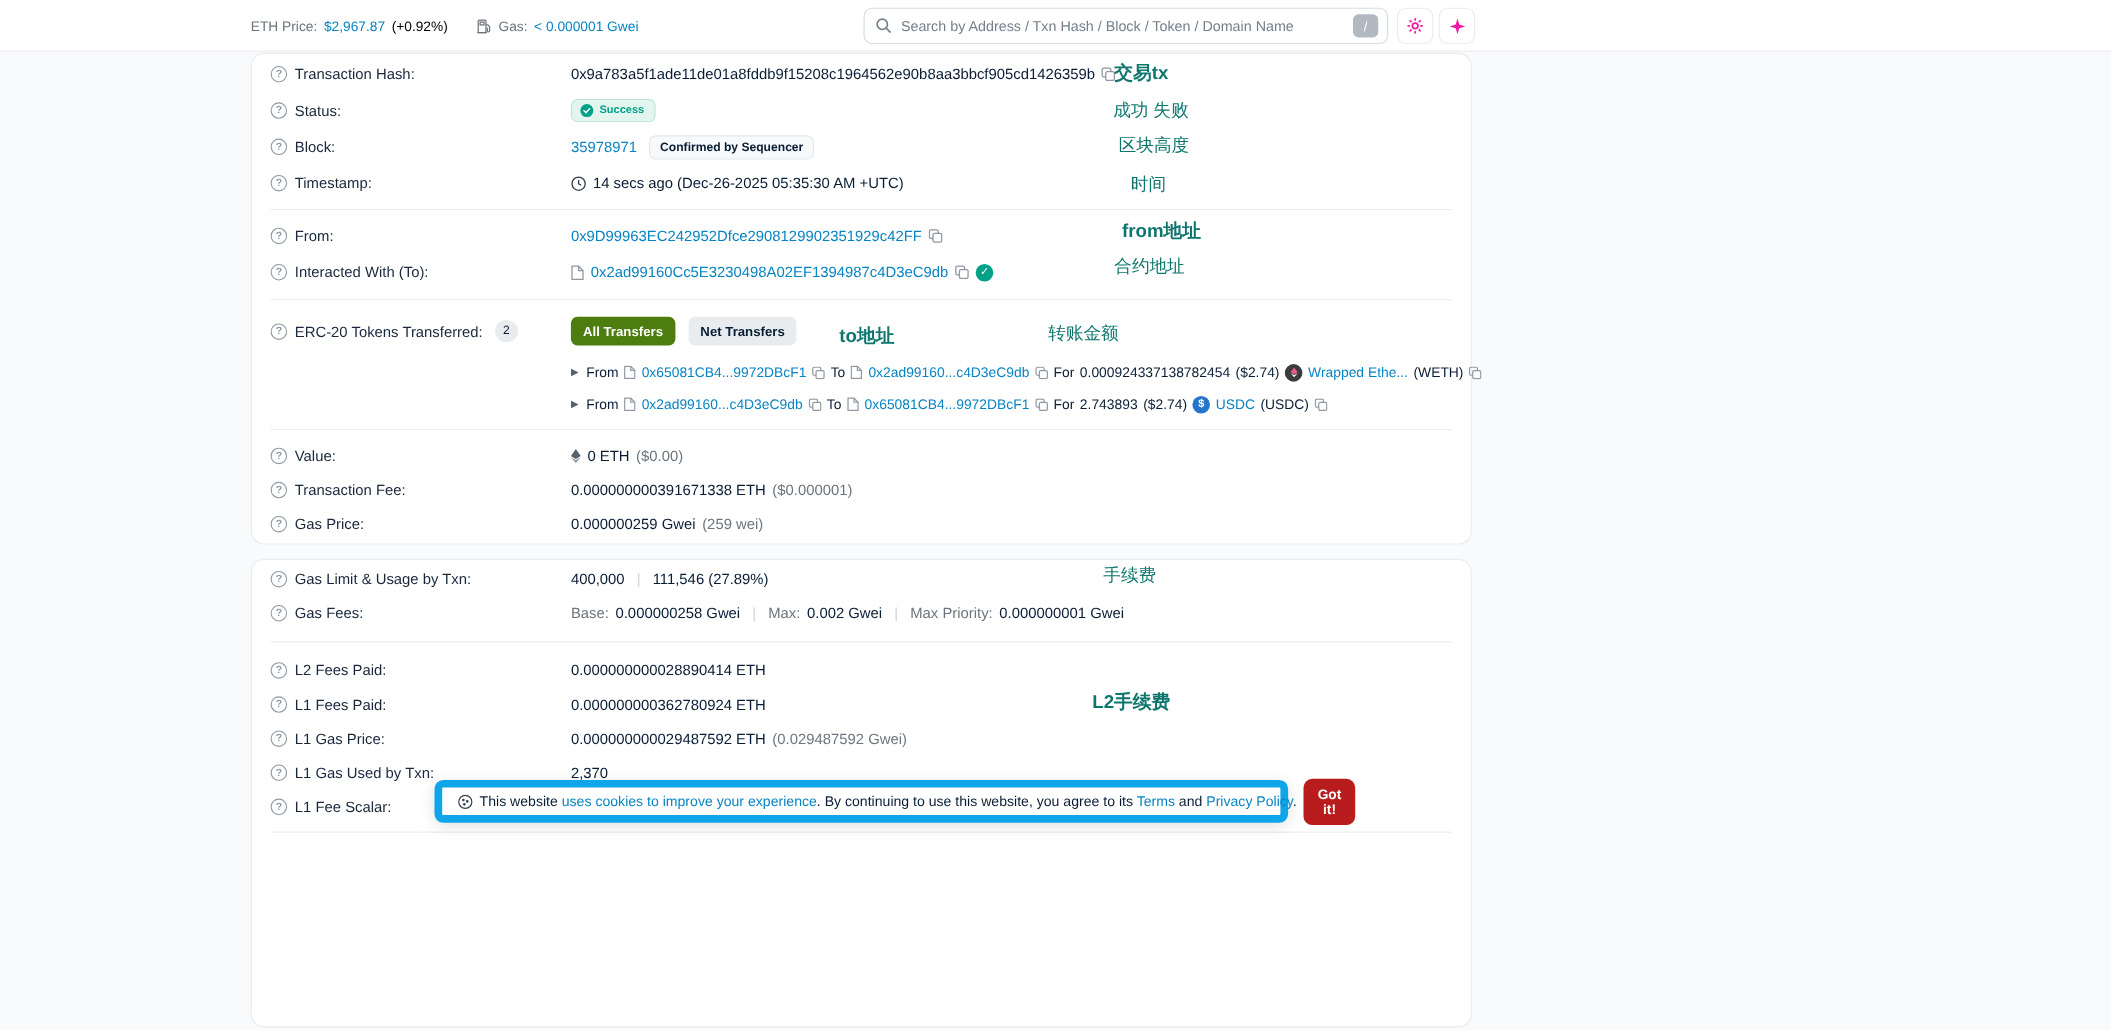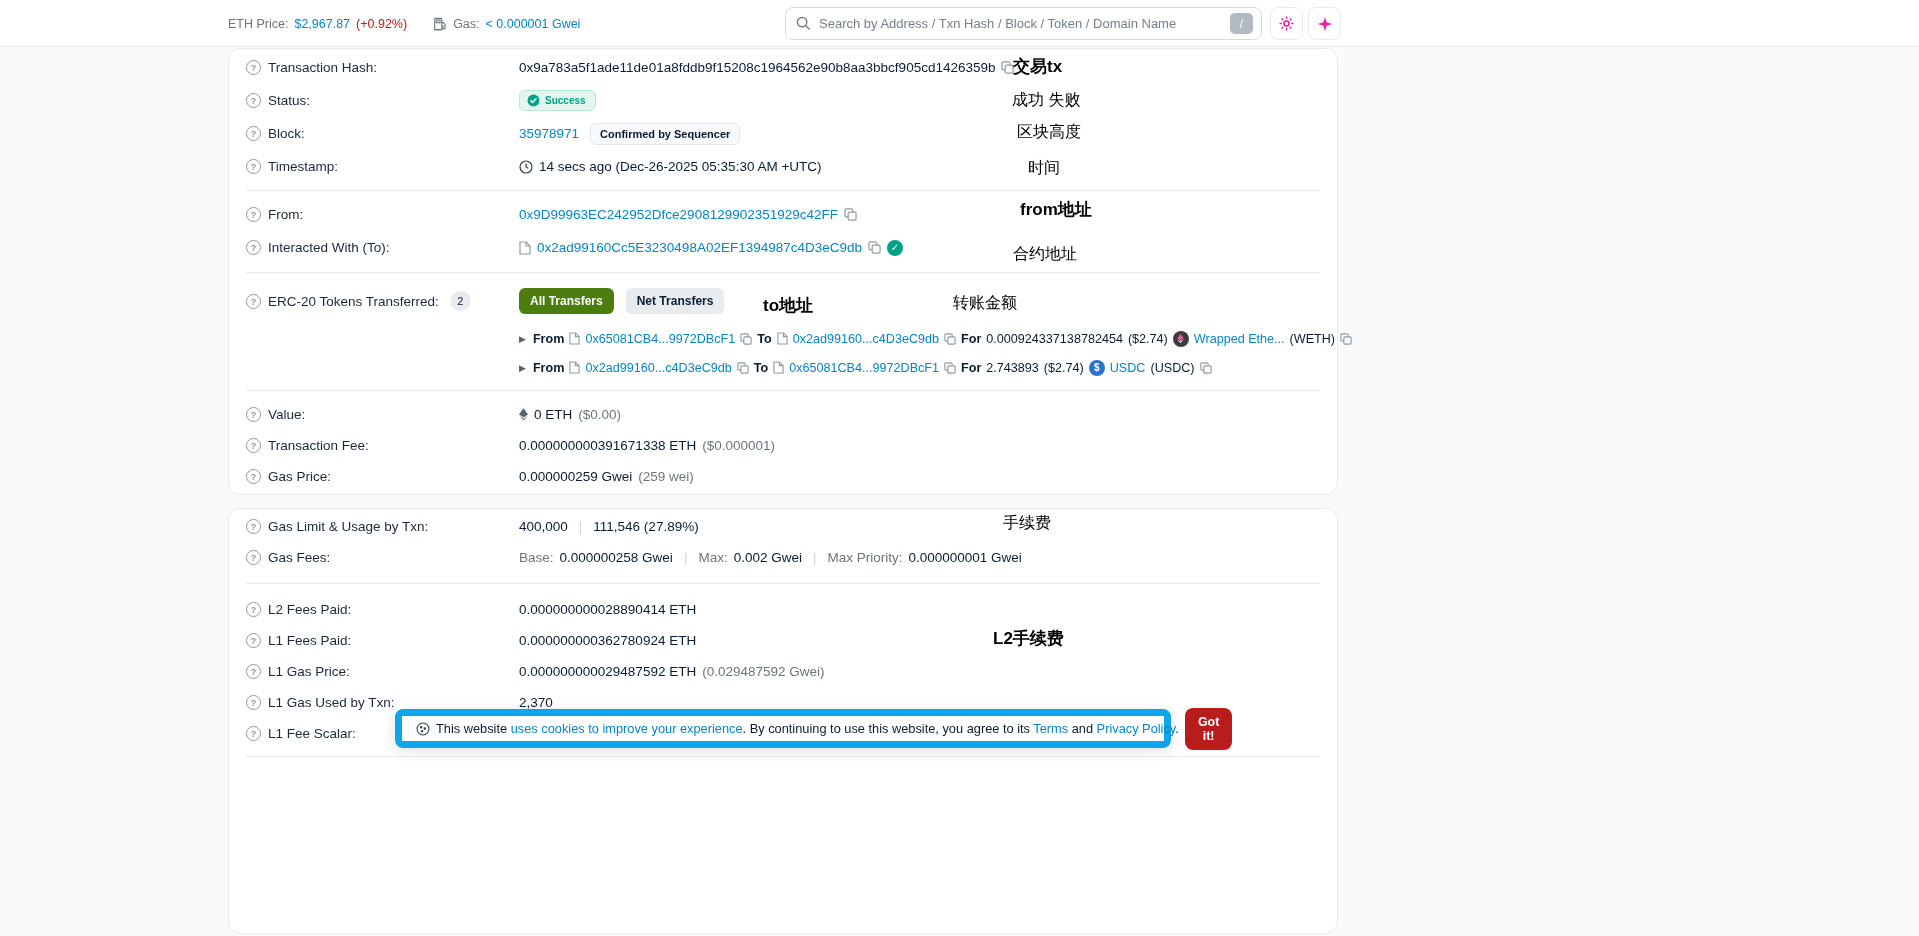--- a/index.html
+++ b/index.html
@@ -4,21 +4,21 @@
 <style>
   * { margin:0; padding:0; box-sizing:border-box; }
   html,body { width:1919px; height:936px; overflow:hidden; }
   body {
     font-family:"Liberation Sans","DejaVu Sans",sans-serif;
     background:#f9fafb; color:#081d35; position:relative; font-size:13.5px;
   }
   a { text-decoration:none; }
   .link { color:#0784c3; cursor:pointer; }
   .muted { color:#6c757d; }
-  .bold { font-weight:bold; }
+  .bold { font-weight:normal; }
 
   
   .topbar { position:absolute; left:0; top:0; width:1919px; height:47px;
     background:#fff; border-bottom:1px solid #e9ecef; z-index:5; }
   .tb-left { position:absolute; left:228px; top:0; height:47px; display:flex; align-items:center; gap:6px; font-size:12.5px; }
   .gas-sep { width:14px; }
   .searchbox { position:absolute; left:785px; top:7px; width:477px; height:33px;
     background:#fff; border:1px solid #d7dce1; border-radius:8px;
     display:flex; align-items:center; padding:0 8px 0 10px; gap:8px; }
   .searchbox input { flex:1; border:none; outline:none; font-size:13px; color:#212529; background:transparent;
@@ -80,42 +80,42 @@
   .cookie { position:absolute; left:395px; top:709px; width:776px; height:39px; z-index:9;
     background:#fff; border:7px solid #0ea5e9; border-radius:8px;
     box-shadow:0 3px 14px rgba(33,40,48,.14);
     display:flex; align-items:center; padding:0 9px 0 14px; gap:6px; font-size:12.8px; }
   .cookie-text { flex:1; white-space:nowrap; }
   .gotit { background:#b91c1c; color:#fff; border:none; border-radius:8px;
     padding:7px 13px; font-size:12.5px; font-weight:bold; cursor:pointer;
     font-family:"Liberation Sans","DejaVu Sans",sans-serif; }
 
   
-  .ann { position:absolute; color:#000000; z-index:8; font-size:16px; white-space:nowrap;
+  .ann { position:absolute; color:#0f766e; z-index:8; font-size:16px; white-space:nowrap;
     font-family:"Liberation Sans","DejaVu Sans",sans-serif; }
   .ann-b { font-weight:bold; font-size:17px; }
   .a1 { left:1013px; top:55px; }
   .a2 { left:1012px; top:90px; }
   .a3 { left:1017px; top:122px; }
   .a4 { left:1028px; top:158px; }
   .a5 { left:1020px; top:198px; }
-  .a6 { left:1013px; top:244px; }
+  .a6 { left:1013px; top:232px; }
   .a7 { left:763px; top:294px; }
   .a8 { left:953px; top:293px; }
   .a9 { left:1003px; top:513px; }
   .a10 { left:993px; top:627px; }
 </style>
 </head>
 <body>
 
 <div class="topbar">
   <div class="tb-left">
     <span class="muted">ETH Price:</span>
     <a class="link">$2,967.87</a>
-    <span style="color:#b91c1c">(+0.92%)</span>
+    <span style="color:#000000">(+0.92%)</span>
     <span class="gas-sep"></span>
     <span style="display:inline-flex">
       <svg width="14" height="14" viewBox="0 0 16 16" fill="none" stroke="#6c757d" stroke-width="1.3">
           <rect x="2" y="1.5" width="8" height="13" rx="1"></rect>
           <rect x="4" y="3.5" width="4" height="3"></rect>
           <path d="M10 6.5h2l1.8 2v4a1.2 1.2 0 0 1-2.4 0v-3"></path>
           <path d="M1 14.5h10"></path>
         </svg>
     </span>
     <span class="muted">Gas:</span>

